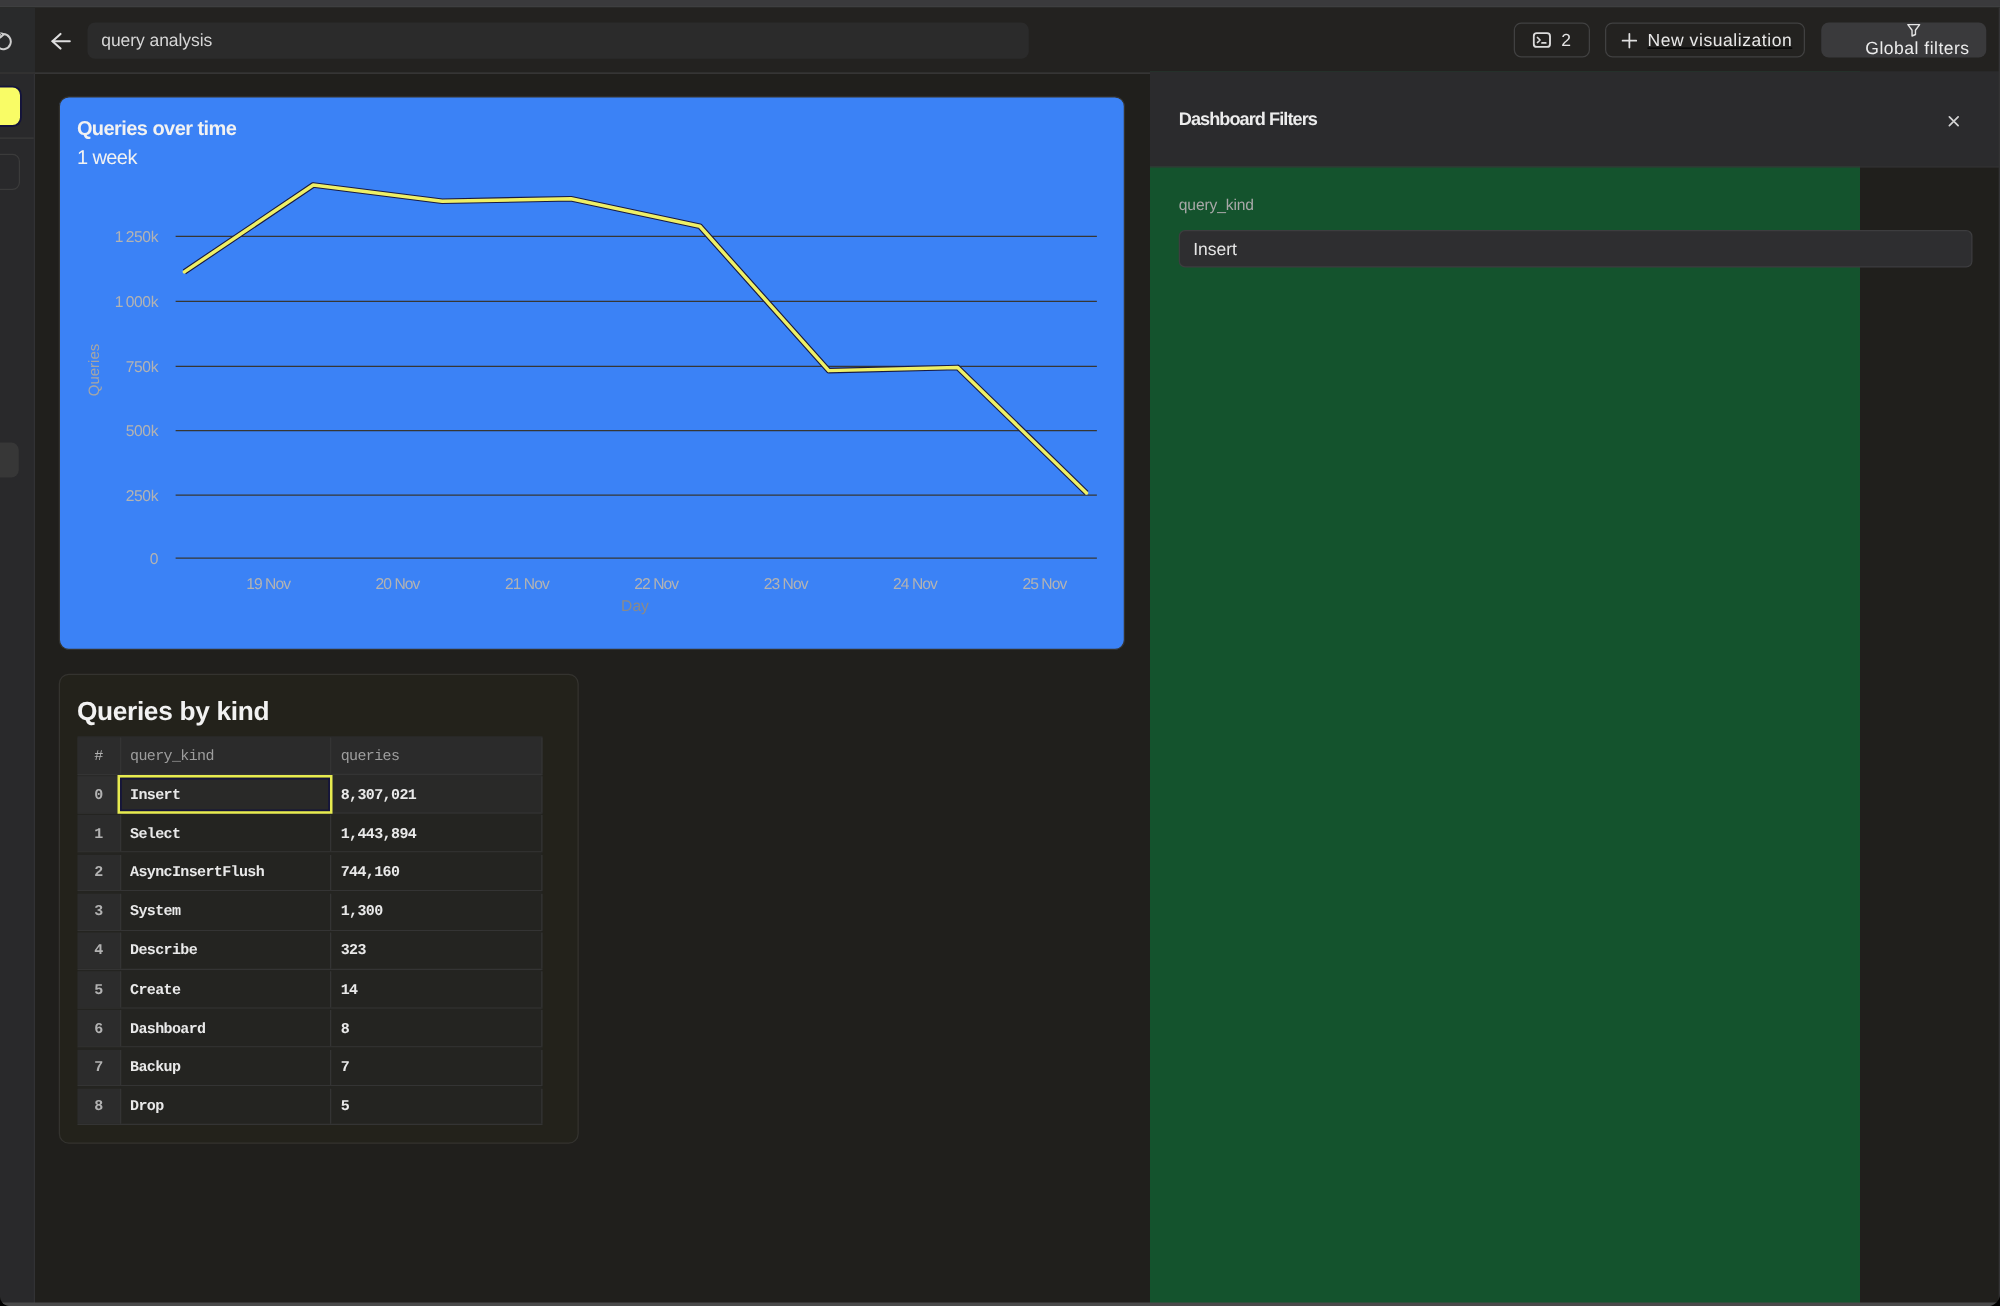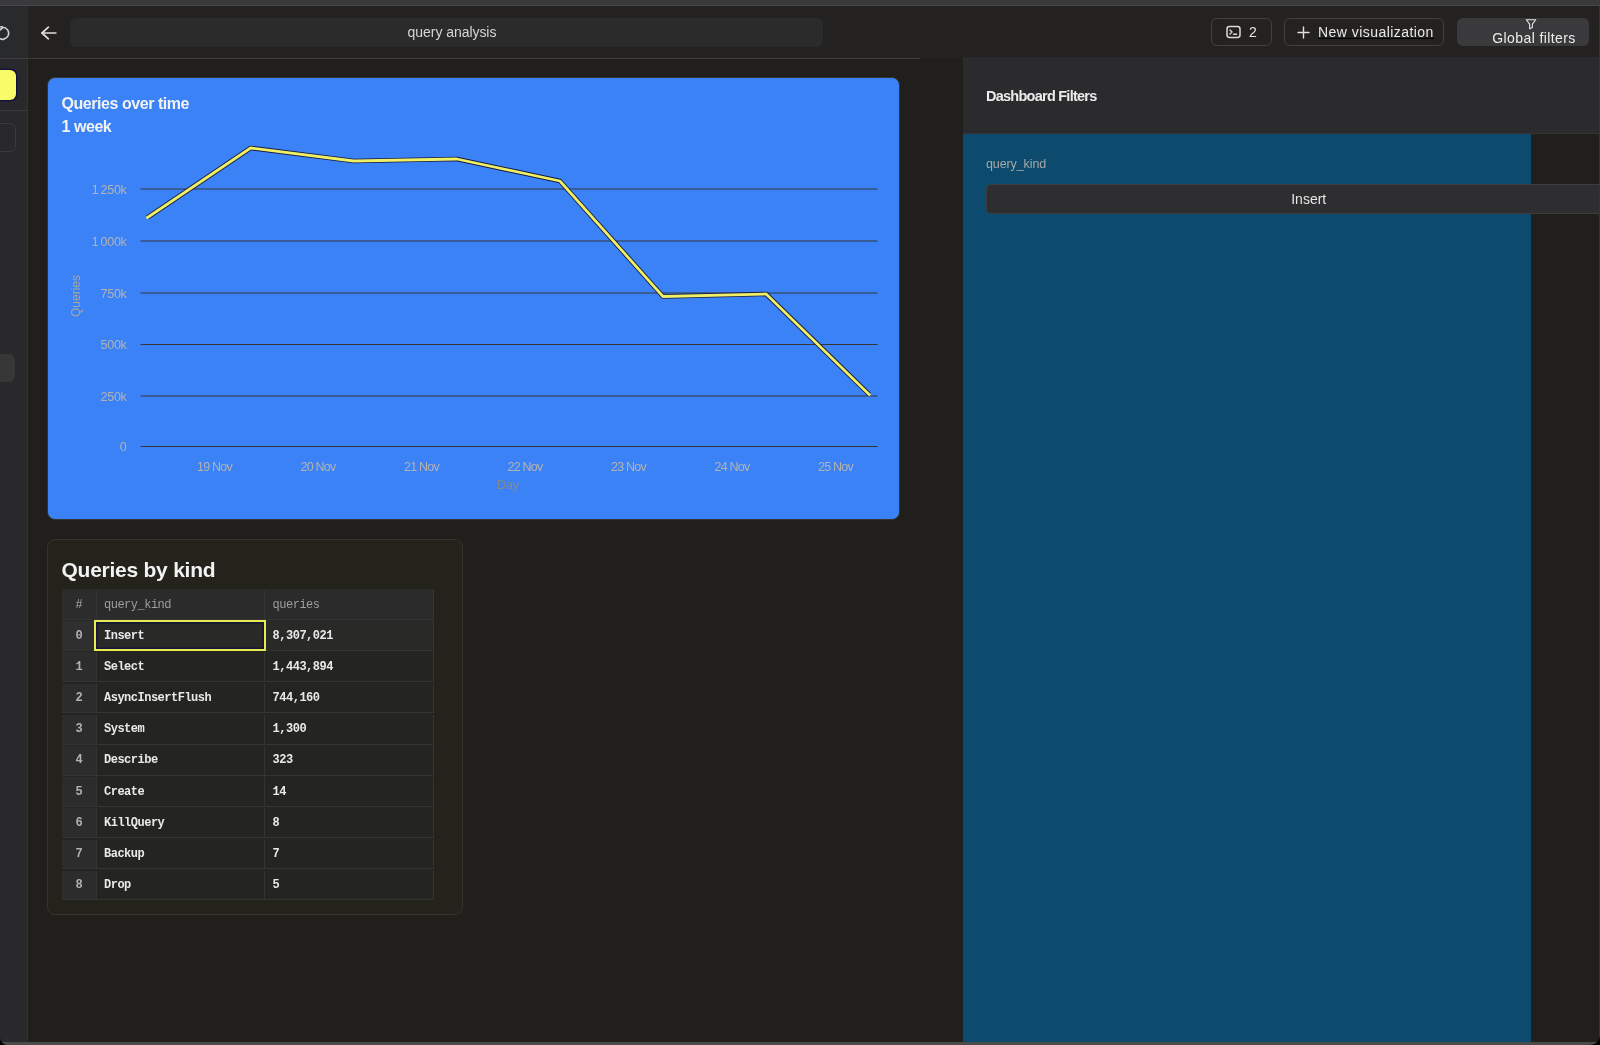--- a/index.html
+++ b/index.html
@@ -1,19 +1,19 @@
 <!DOCTYPE html>
 <html><head>
 <meta charset="utf-8">
 <style>
   * { margin:0; padding:0; box-sizing:border-box; -webkit-font-smoothing:antialiased; }
   html,body { width:1600px; height:1045px; background:#000; overflow:hidden; }
   body { font-family:"Liberation Sans", sans-serif; }
   #win { position:absolute; left:0; top:0; width:1600px; height:1045px;
-         background:#201f1c; border-radius:0 0 10px 8px; overflow:hidden;text-align:center; }
+         background:#201f1c; border-radius:0 0 10px 8px; overflow:hidden; }
   .abs { position:absolute; }
 </style>
 </head>
 <body>
 <div id="win">
 
   <div class="abs" style="left:0;top:0;width:1600px;height:4.5px;background:#3a3a3c;"></div>
   <div class="abs" style="left:0;top:4.5px;width:1600px;height:1.5px;background:#47484a;"></div>
 
   <div class="abs" style="left:0;top:6px;width:1600px;height:51.5px;background:#232220;"></div>
@@ -60,35 +60,35 @@
     <span style="font-size:14px;color:#ececec;margin-left:7px;letter-spacing:0.4px;">Global filters</span>
   </div>
 
   <div class="abs" style="left:0;top:58.5px;width:27.5px;height:986.5px;background:#29292b;border-right:1px solid #323234;">
     <div class="abs" style="left:-16px;top:11px;width:32px;height:30px;border-radius:6px;background:#f9fc66;box-shadow:0 0 0 1.5px #13133c;"></div>
     <div class="abs" style="left:0;top:51.5px;width:27px;height:1px;background:#3a3a3a;"></div>
     <div class="abs" style="left:-16px;top:64px;width:31.5px;height:29px;border-radius:6px;border:1px solid #3b3b3b;"></div>
     <div class="abs" style="left:-16px;top:295.5px;width:31px;height:28px;border-radius:6px;background:#373737;"></div>
   </div>
 
-  <div class="abs" style="left:920px;top:57px;width:568px;height:988px;background:#0c4a6e;margin-left:43px;">
+  <div class="abs" style="left:920px;top:57px;width:568px;height:988px;background:#14532d;">
     <div class="abs" style="left:0;top:0;width:680px;height:75.5px;background:#2b2b2d;"></div>
     <div class="abs" style="left:0;top:75.5px;width:680px;height:1px;background:#343436;"></div>
     <div class="abs" style="left:23px;top:31px;font-size:14.5px;font-weight:700;letter-spacing:-0.75px;color:#ececec;">Dashboard Filters</div>
     <svg class="abs" style="left:638px;top:34.5px;" width="10" height="10" viewBox="0 0 10 10">
       <path d="M1.5 1.5 L8.5 8.5 M8.5 1.5 L1.5 8.5" stroke="#d2d2d2" stroke-width="1.4" stroke-linecap="round"></path>
     </svg>
     <div class="abs" style="left:23px;top:100px;font-size:12.5px;color:#a8a8a8;letter-spacing:-0.1px;">query_kind</div>
     <div class="abs" style="left:23px;top:127px;width:635px;height:30px;background:#2e2e30;border:1px solid #3d3d3f;border-radius:5px;
          font-size:14px;color:#e6e6e6;line-height:28px;padding-left:10.5px;letter-spacing:0px;">Insert</div>
   </div>
 
   <div class="abs" style="left:46.5px;top:77px;width:853.5px;height:443px;background:#3b82f6;border:1px solid #34332f;border-radius:8px;">
     <div class="abs" style="left:14px;top:17px;font-size:16px;font-weight:700;letter-spacing:-0.45px;color:#f2f2f2;">Queries over time</div>
-    <div class="abs" style="left:14px;top:40px;font-size:16px;font-weight:700;letter-spacing:-0.45px;color:#f2f2f2;">1 week</div>
+    <div class="abs" style="left:14px;top:40px;font-size:16px;font-weight:400;letter-spacing:-0.45px;color:#f2f2f2;">1 week</div>
     <svg class="abs" style="left:0;top:0;" width="852" height="441" viewBox="0 0 852 441">
       <g stroke="#363634" stroke-width="1">
         <line x1="92.5" y1="111" x2="829.5" y2="111"></line>
         <line x1="92.5" y1="163" x2="829.5" y2="163"></line>
         <line x1="92.5" y1="215" x2="829.5" y2="215"></line>
         <line x1="92.5" y1="266.5" x2="829.5" y2="266.5"></line>
         <line x1="92.5" y1="318" x2="829.5" y2="318"></line>
         <line x1="92.5" y1="368.5" x2="829.5" y2="368.5"></line>
       </g>
       <g font-family="Liberation Sans, sans-serif" font-size="12.5" fill="#b3b3b3" text-anchor="end" letter-spacing="-0.3">
@@ -149,21 +149,21 @@
           <div class="c1">Describe</div>
           <div class="c2">323</div>
         </div>
       <div class="trow">
           <div class="c0">5</div>
           <div class="c1">Create</div>
           <div class="c2">14</div>
         </div>
       <div class="trow">
           <div class="c0">6</div>
-          <div class="c1">KillQuery</div>
+          <div class="c1">Dashboard</div>
           <div class="c2">8</div>
         </div>
       <div class="trow">
           <div class="c0">7</div>
           <div class="c1">Backup</div>
           <div class="c2">7</div>
         </div>
       <div class="trow">
           <div class="c0">8</div>
           <div class="c1">Drop</div>

